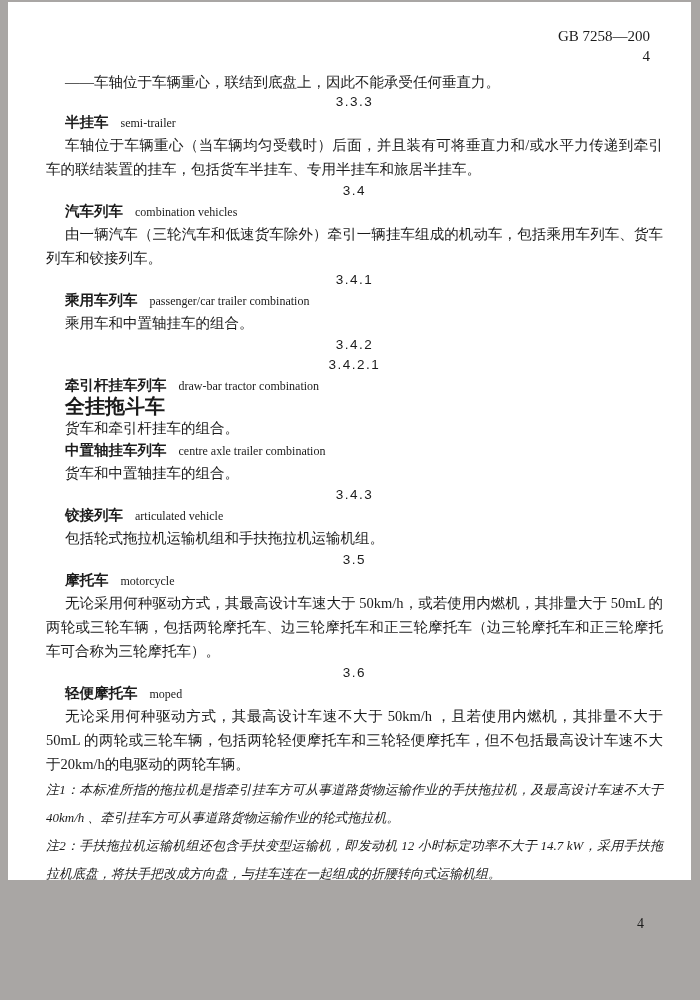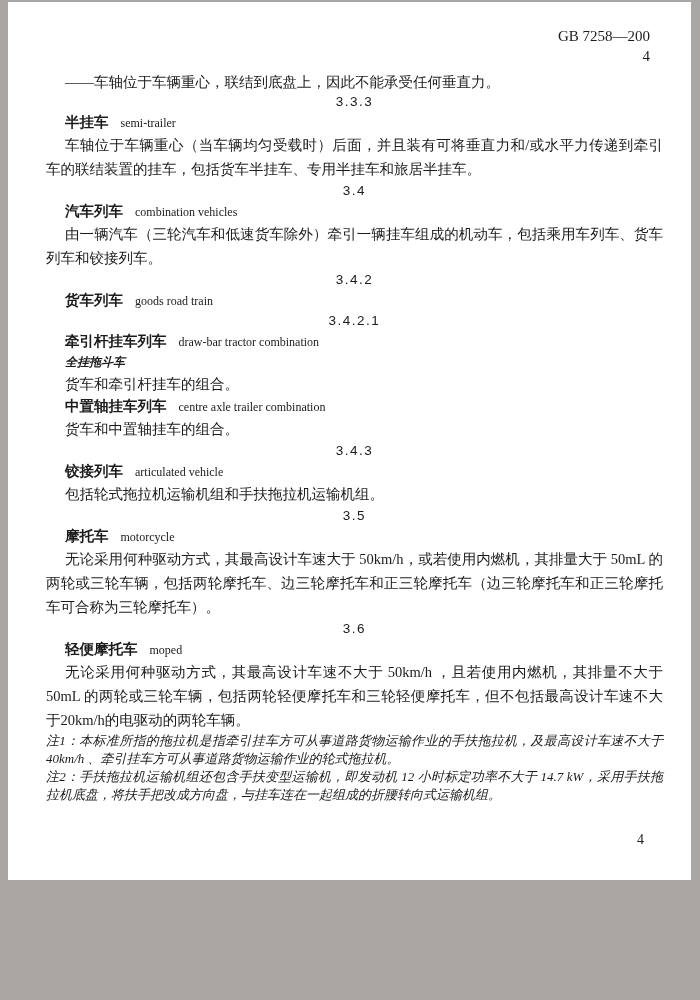--- a/index.html
+++ b/index.html
@@ -55,36 +55,35 @@
   }
   .term-en {
     font-family: "Liberation Serif", serif;
     font-size: 12px;
     margin-left: 12px;
   }
   .alias-line {
     text-indent: 19px;
     font-family: "Liberation Sans", sans-serif;
     font-weight: bold;
-    font-size: 12px;
+    font-size: 20px;
     line-height: 20px;
-    font-style: italic;
   }
   .body-par {
     text-indent: 19px;
     text-align: justify;
     line-height: 24px;
   }
   .notes {
     font-style: italic;
     font-size: 13px;
   }
   .note-par {
     text-align: justify;
-    line-height: 18px;
+    line-height: 28px;
   }
   .page-footer {
     text-align: right;
     padding: 26px 47px 0 0;
     font-size: 14px;
   }
 </style>
 </head>
 <body>
 
@@ -109,24 +108,31 @@
 
   <div class="section">
     <p class="sec-num">3.4</p>
     <p class="term-line"><span class="term-cn">汽车列车</span><span class="term-en">combination vehicles</span></p>
 
     <div>
             <p class="body-par">由一辆汽车（三轮汽车和低速货车除外）牵引一辆挂车组成的机动车，包括乘用车列车、货车列车和铰接列车。</p>
           </div>
   </div>
 
+  <div class="section">
+    <p class="sec-num">3.4.1</p>
+    <p class="term-line"><span class="term-cn">乘用车列车</span><span class="term-en">passenger/car trailer combination</span></p>
+
+    <div>
+            <p class="body-par">乘用车和中置轴挂车的组合。</p>
+          </div>
+  </div>
 
   <div class="section">
     <p class="sec-num">3.4.2</p>
-    <p class="term-line"><span class="term-cn">货车列车</span><span class="term-en">goods road train</span></p>
 
   </div>
 
   <div class="section">
     <p class="sec-num">3.4.2.1</p>
     <p class="term-line"><span class="term-cn">牵引杆挂车列车</span><span class="term-en">draw-bar tractor combination</span></p>
     <p class="alias-line">全挂拖斗车</p>
     <div>
             <p class="body-par">货车和牵引杆挂车的组合。</p>
           </div>

